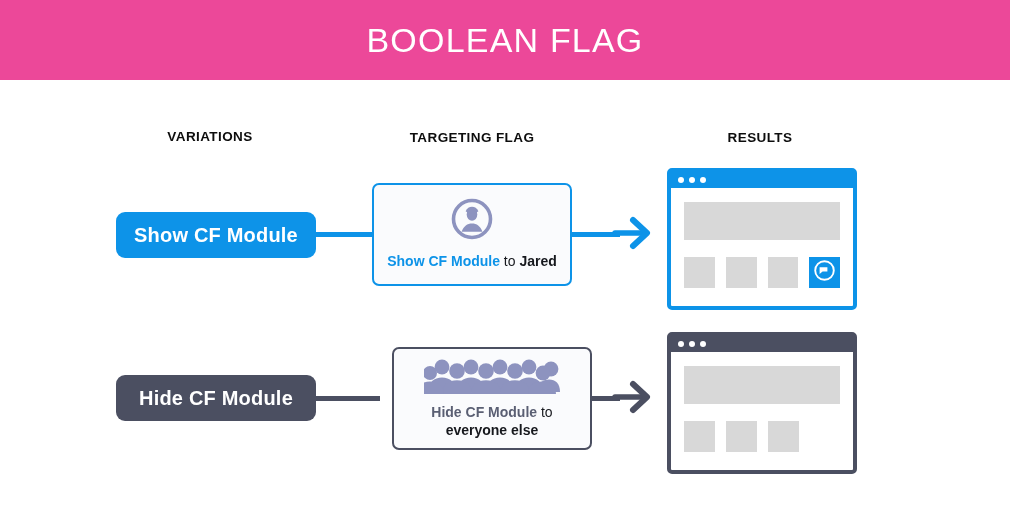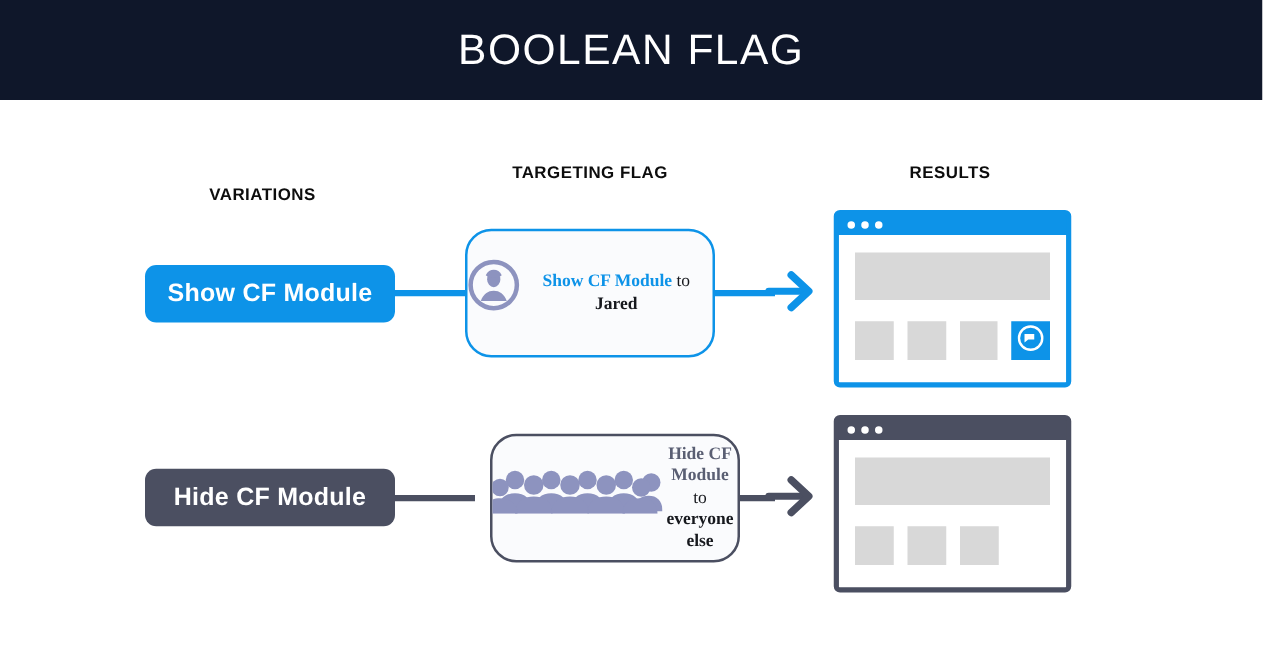--- a/index.html
+++ b/index.html
@@ -13,21 +13,21 @@
     position: relative;
     font-family: "Liberation Sans", sans-serif;
     overflow: hidden;
   }
 
   
   .header {
     position: absolute;
     left: 0; top: 0;
     width: 1010px; height: 80px;
-    background: #0f172a;
+    background: #ec4899;
     display: flex;
     align-items: center;
     justify-content: center;
   }
   .header-title {
     color: #ffffff;
     font-size: 34px;
     font-weight: 400;
     letter-spacing: 1.2px;
     font-family: "Liberation Sans", sans-serif;
@@ -36,21 +36,21 @@
   
   .col-head {
     position: absolute;
     font-size: 13.5px;
     font-weight: bold;
     color: #0d0d0d;
     letter-spacing: 0.4px;
     text-align: center;
     white-space: nowrap;
   }
-  #col-variations { left: 110px; top: 148px; width: 200px; }
+  #col-variations { left: 110px; top: 129px; width: 200px; }
   #col-targeting  { left: 372px; top: 130px; width: 200px; }
   #col-results    { left: 660px; top: 130px; width: 200px; }
 
   
   .line {
     position: absolute;
     height: 5px;
   }
   .line.blue { background: #0d93e8; }
   .line.dark { background: #4b4f61; }
@@ -71,27 +71,26 @@
     white-space: nowrap;
   }
   .pill.blue { background: #0d93e8; }
   .pill.dark { background: #4b4f61; }
 
   
   .card {
     position: absolute;
     width: 200px;
     box-sizing: border-box;
-    border-radius: 21px;
+    border-radius: 7px;
     background: #fafbfd;
     display: flex;
-    flex-direction: row;
-    align-items: center;
-    justify-content: center;
-    font-family: Liberation Serif, serif;
+    flex-direction: column;
+    align-items: center;
+    justify-content: center;
   }
   .card.blue { border: 2.5px solid #0d93e8; }
   .card.dark { border: 2.5px solid #4b4f61; }
 
   .card-label {
     text-align: center;
     font-size: 14px;
     font-weight: bold;
     line-height: 1.25;
     color: #16181d;

